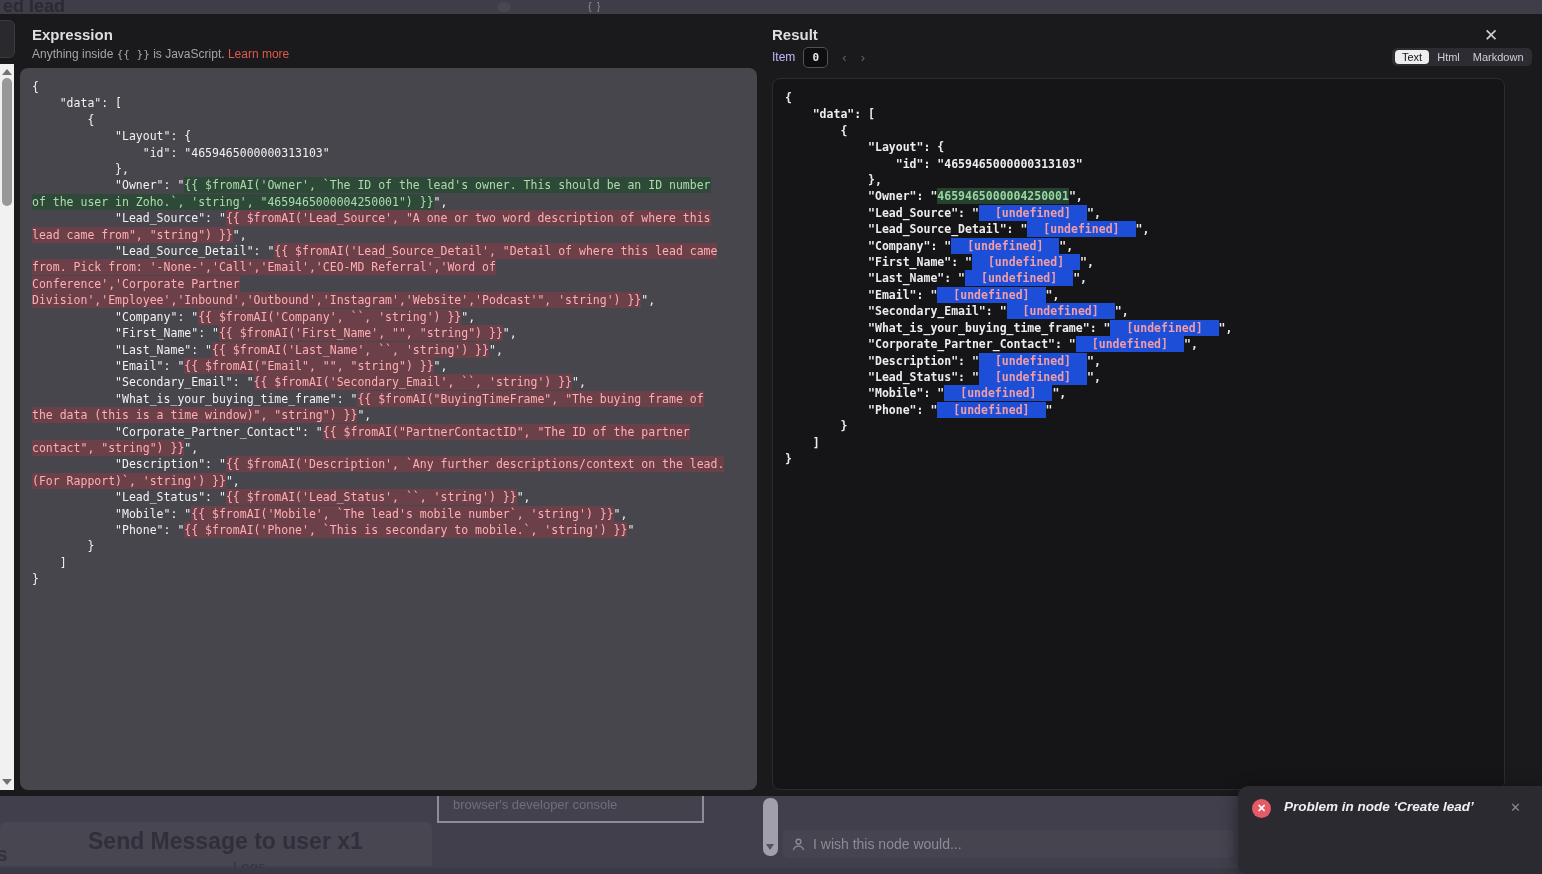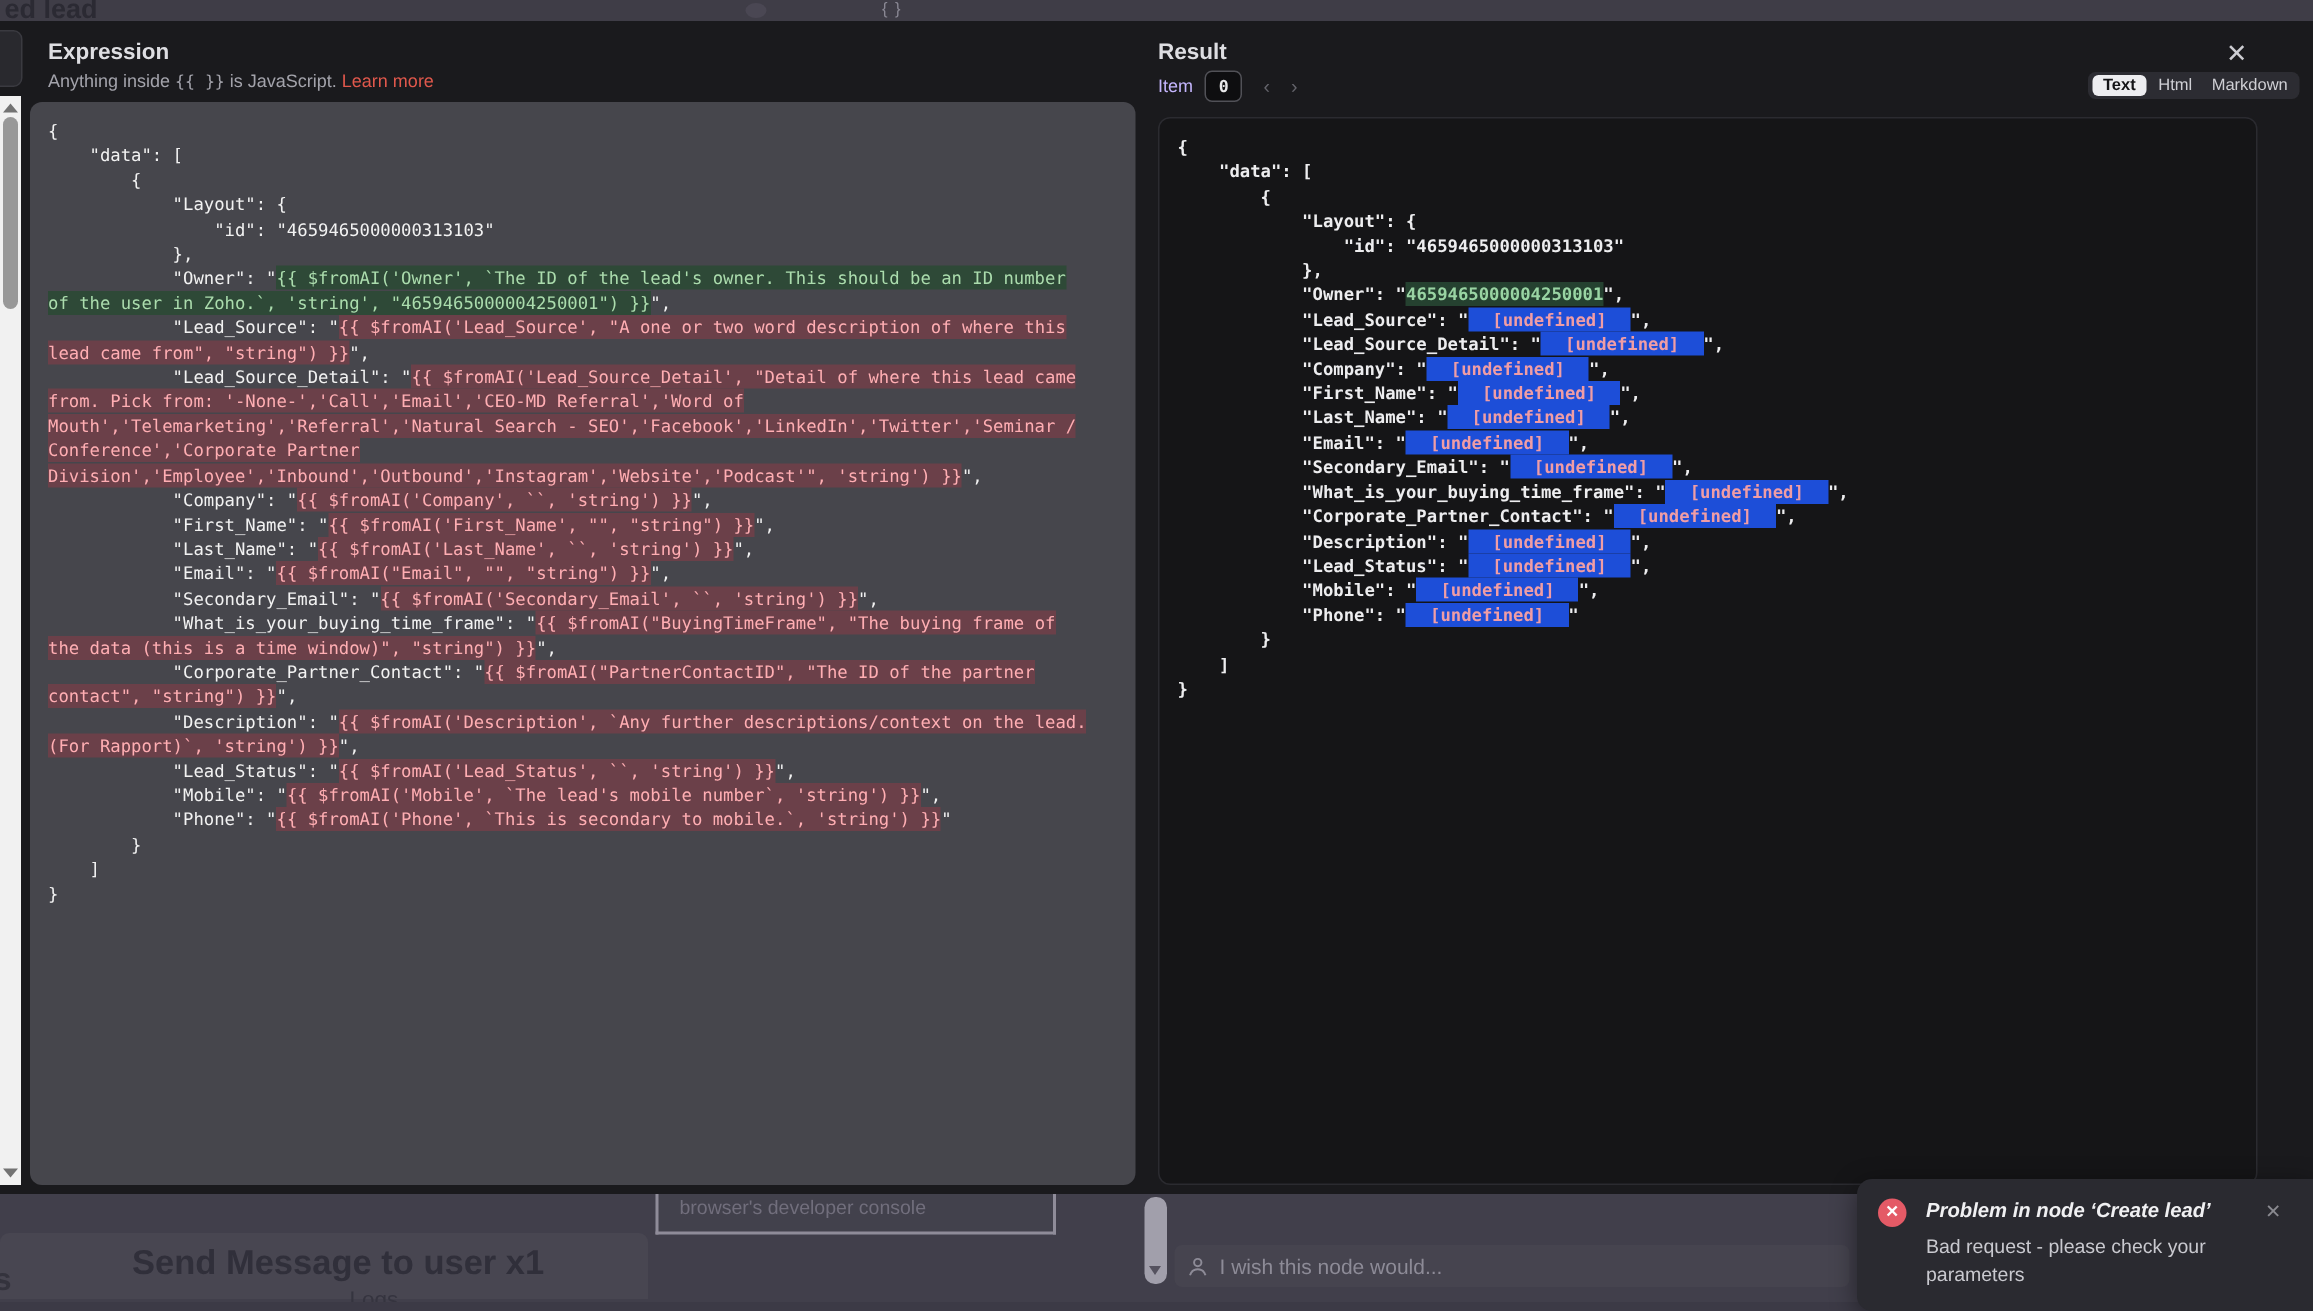--- a/index.html
+++ b/index.html
@@ -40,21 +40,21 @@
   #item-row { left:772px; top:46px; height:22px; display:flex; align-items:center; }
   #item-label { font-size:12px; color:#c4b5fd; margin-right:8px; }
   #item-input { width:25px; height:21px; background:#0e0e10; border:1px solid #515157; border-radius:5px;
     font-family:"DejaVu Sans Mono", monospace; font-size:11px; font-weight:bold; color:#e8e8ea;
     text-align:center; line-height:19px; }
   .chev { font-size:13px; color:#63636a; margin-left:14px; cursor:default; }
 
   #view-toggle { left:1392px; top:48px; display:inline-flex; align-items:center; gap:3px;
     background:#2c2c32; border-radius:5px; padding:2px 3px; }
   .view-pill { font-size:11px; color:#cfcfd4; padding:1px 5px; border-radius:4px; }
-  .view-pill.active { background:#ededf0; color:#141417; font-weight:bold; padding:1px 7px; }
+  .view-pill.active { background:#ededf0; color:#141417; font-weight:normal; padding:1px 7px; }
 
   #close-x { left:1484px; top:25px; font-size:17px; color:#cdcdd2; cursor:pointer; }
 
   
   #corner-frag { left:-8px; top:20px; width:23px; height:38px; background:#29292e; border:1px solid #3a3a40; border-radius:6px; }
   #left-scrollbar { left:0; top:64px; width:14px; height:726px; background:#f1f1f1; }
   #left-scrollbar .arr-up { position:absolute; left:2px; top:5px; width:0; height:0;
     border-left:5px solid transparent; border-right:5px solid transparent; border-bottom:6px solid #737373; }
   #left-scrollbar .arr-dn { position:absolute; left:2px; bottom:5px; width:0; height:0;
     border-left:5px solid transparent; border-right:5px solid transparent; border-top:6px solid #737373; }
@@ -129,21 +129,20 @@
       <div class="code-line"><span>        {</span></div>
       <div class="code-line"><span>            "Layout": {</span></div>
       <div class="code-line"><span>                "id": "4659465000000313103"</span></div>
       <div class="code-line"><span>            },</span></div>
       <div class="code-line"><span>            "Owner": "</span><span class="seg-g">{{ $fromAI('Owner', `The ID of the lead's owner. This should be an ID number</span></div>
       <div class="code-line"><span class="seg-g">of the user in Zoho.`, 'string', "4659465000004250001") }}</span><span>",</span></div>
       <div class="code-line"><span>            "Lead_Source": "</span><span class="seg-r">{{ $fromAI('Lead_Source', "A one or two word description of where this</span></div>
       <div class="code-line"><span class="seg-r">lead came from", "string") }}</span><span>",</span></div>
       <div class="code-line"><span>            "Lead_Source_Detail": "</span><span class="seg-r">{{ $fromAI('Lead_Source_Detail', "Detail of where this lead came</span></div>
       <div class="code-line"><span class="seg-r">from. Pick from: '-None-','Call','Email','CEO-MD Referral','Word of</span></div>
-      <div class="code-line"><span class="seg-r">Mouth','Telemarketing','Referral','Natural Search - SEO','Facebook','LinkedIn','Twitter','Seminar /</span></div>
       <div class="code-line"><span class="seg-r">Conference','Corporate Partner</span></div>
       <div class="code-line"><span class="seg-r">Division','Employee','Inbound','Outbound','Instagram','Website','Podcast'", 'string') }}</span><span>",</span></div>
       <div class="code-line"><span>            "Company": "</span><span class="seg-r">{{ $fromAI('Company', ``, 'string') }}</span><span>",</span></div>
       <div class="code-line"><span>            "First_Name": "</span><span class="seg-r">{{ $fromAI('First_Name', "", "string") }}</span><span>",</span></div>
       <div class="code-line"><span>            "Last_Name": "</span><span class="seg-r">{{ $fromAI('Last_Name', ``, 'string') }}</span><span>",</span></div>
       <div class="code-line"><span>            "Email": "</span><span class="seg-r">{{ $fromAI("Email", "", "string") }}</span><span>",</span></div>
       <div class="code-line"><span>            "Secondary_Email": "</span><span class="seg-r">{{ $fromAI('Secondary_Email', ``, 'string') }}</span><span>",</span></div>
       <div class="code-line"><span>            "What_is_your_buying_time_frame": "</span><span class="seg-r">{{ $fromAI("BuyingTimeFrame", "The buying frame of</span></div>
       <div class="code-line"><span class="seg-r">the data (this is a time window)", "string") }}</span><span>",</span></div>
       <div class="code-line"><span>            "Corporate_Partner_Contact": "</span><span class="seg-r">{{ $fromAI("PartnerContactID", "The ID of the partner</span></div>
@@ -197,15 +196,14 @@
       <div class="code-line"><span>            "Phone": "</span><span class="seg-u">[undefined]</span><span>"</span></div>
       <div class="code-line"><span>        }</span></div>
       <div class="code-line"><span>    ]</span></div>
       <div class="code-line"><span>}</span></div>
     </div>
 </div>
 
 <div id="toast" class="abs">
   <div id="toast-icon">✕</div>
   <div id="toast-title">Problem in node ‘Create lead’</div>
-  <div id="toast-msg">Bad request - please check your parameters</div>
   <div id="toast-close">✕</div>
 </div>
 
 </body></html>

